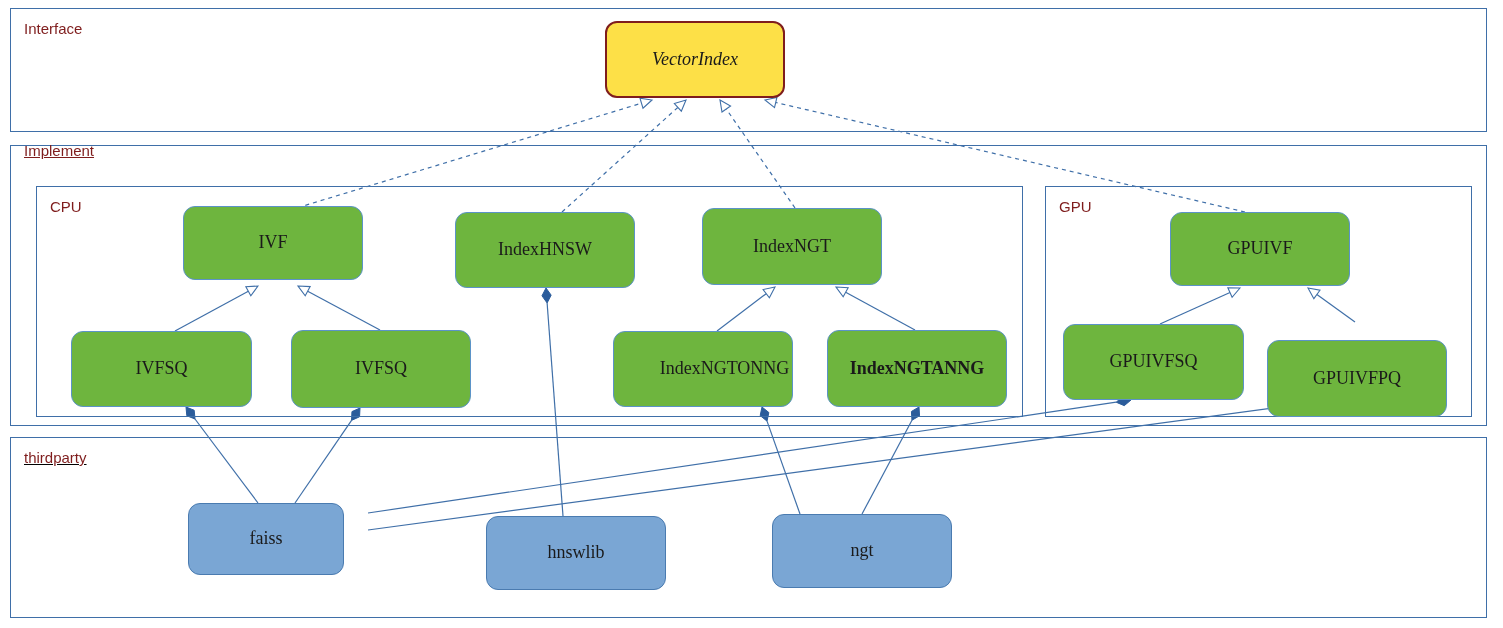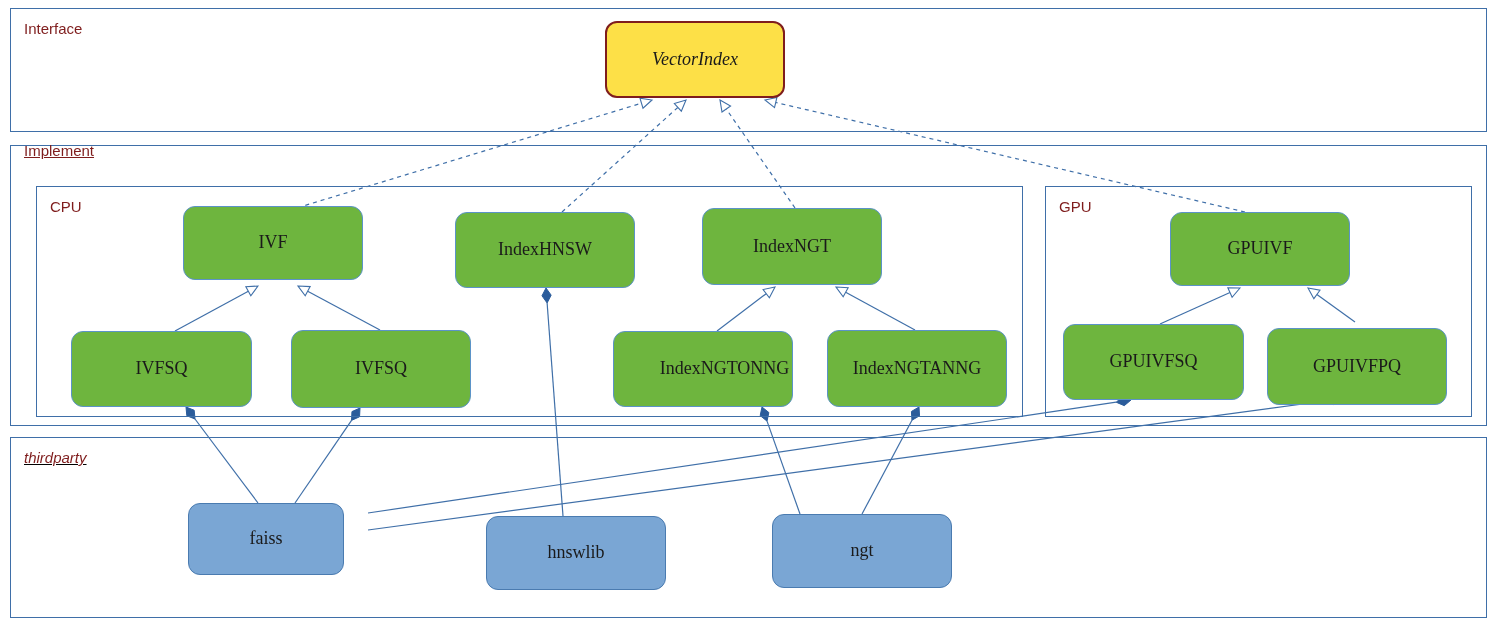--- a/index.html
+++ b/index.html
@@ -32,21 +32,20 @@
   .container-label {
     position: absolute;
     font-family: "Liberation Sans", sans-serif;
     font-size: 15px;
     color: #7f1d1d;
     white-space: nowrap;
   }
   .container-label.misspelled {
     text-decoration: underline;
     text-decoration-color: #000000;
-    font-style: italic;
   }
   .node {
     position: absolute;
     border-radius: 12px;
     box-sizing: border-box;
     display: flex;
     align-items: center;
     justify-content: center;
     font-family: "Liberation Serif", serif;
     font-size: 18px;
@@ -172,30 +171,30 @@
       </div>
       <div class="node impl" style="left: 71px; top: 331px; width: 181px; height: 76px;">
         <span>IVFSQ</span>
       </div>
       <div class="node impl" style="left: 291px; top: 330px; width: 180px; height: 78px;">
         <span>IVFSQ</span>
       </div>
       <div class="node impl" style="left: 613px; top: 331px; width: 180px; height: 76px; padding-left: 43px;">
         <span>IndexNGTONNG</span>
       </div>
-      <div class="node impl" style="left: 827px; top: 330px; width: 180px; height: 77px;">
+      <div class="node impl" style="left: 827px; top: 330px; width: 180px; height: 77px; font-weight: bold;">
         <span>IndexNGTANNG</span>
       </div>
       <div class="node impl" style="left: 1170px; top: 212px; width: 180px; height: 74px; align-items: center;">
         <span>GPUIVF</span>
       </div>
       <div class="node impl" style="left: 1063px; top: 324px; width: 181px; height: 76px;">
         <span>GPUIVFSQ</span>
       </div>
-      <div class="node impl" style="left: 1267px; top: 328px; width: 180px; height: 77px;">
+      <div class="node impl" style="left: 1267px; top: 340px; width: 180px; height: 77px;">
         <span>GPUIVFPQ</span>
       </div>
       <div class="node third" style="left: 188px; top: 503px; width: 156px; height: 72px;">
         <span>faiss</span>
       </div>
       <div class="node third" style="left: 486px; top: 516px; width: 180px; height: 74px; text-align: center;">
         <span>hnswlib</span>
       </div>
       <div class="node third" style="left: 772px; top: 514px; width: 180px; height: 74px;">
         <span>ngt</span>

